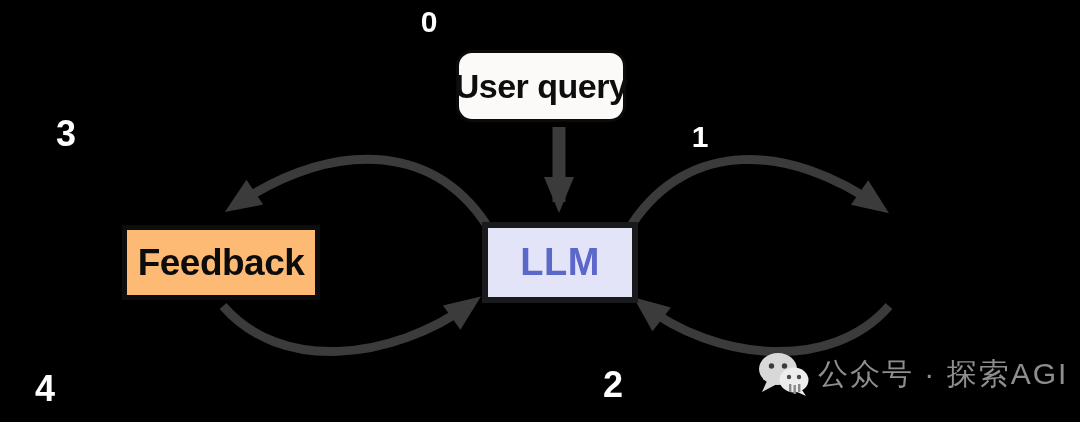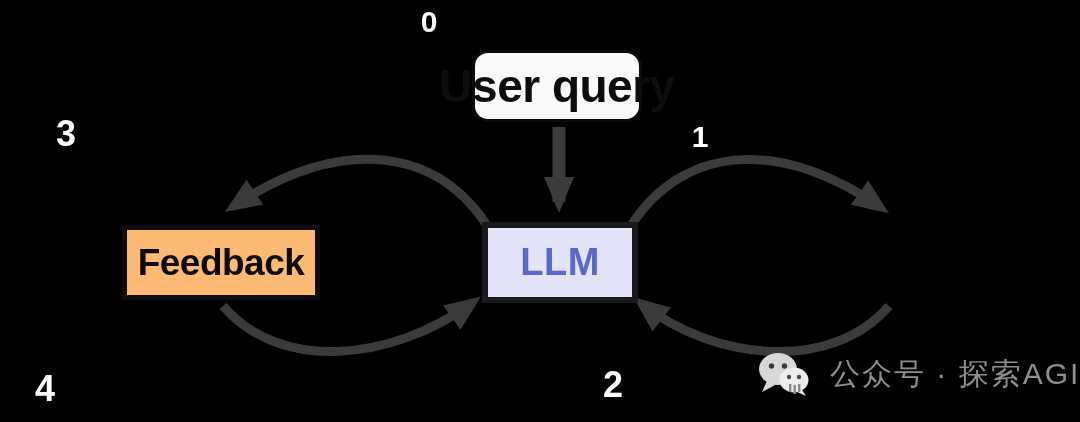--- a/index.html
+++ b/index.html
@@ -31,25 +31,25 @@
     position: absolute;
     display: flex;
     align-items: center;
     justify-content: center;
     box-sizing: border-box;
     font-weight: 700;
     letter-spacing: -0.5px;
     white-space: nowrap;
   }
   .node.query {
-    left: 472px; top: 50px;
+    left: 456px; top: 50px;
     width: 170px; height: 72px;
     border: 3px solid #0b0b0b;
     border-radius: 16px;
-    font-size: 46px;
+    font-size: 34px;
     text-align: right;
   }
   .node.llm {
     left: 482px; top: 222px;
     width: 156px; height: 81px;
     border: 6px solid #1a1a1d;
     font-size: 38px;
     letter-spacing: 0.5px;
   }
   .node.feedback {
@@ -75,21 +75,21 @@
   .step-0 { left: 429px; top: 22px; }
   .step-1 { left: 700px; top: 137px; }
   .step-2 { left: 613px; top: 385px; }
   .step-3 { left: 66px;  top: 134px; }
   .step-4 { left: 45px;  top: 389px; }
   .watermark {
     position: absolute;
     left: 758px; top: 352px;
     display: flex;
     align-items: center;
-    gap: 20px;
+    gap: 8px;
   }
   .watermark-text {
     font-size: 30px;
     letter-spacing: 2px;
     white-space: nowrap;
   }
   .wechat-icon { display: block; }
 </style>
 </head>
 <body>

